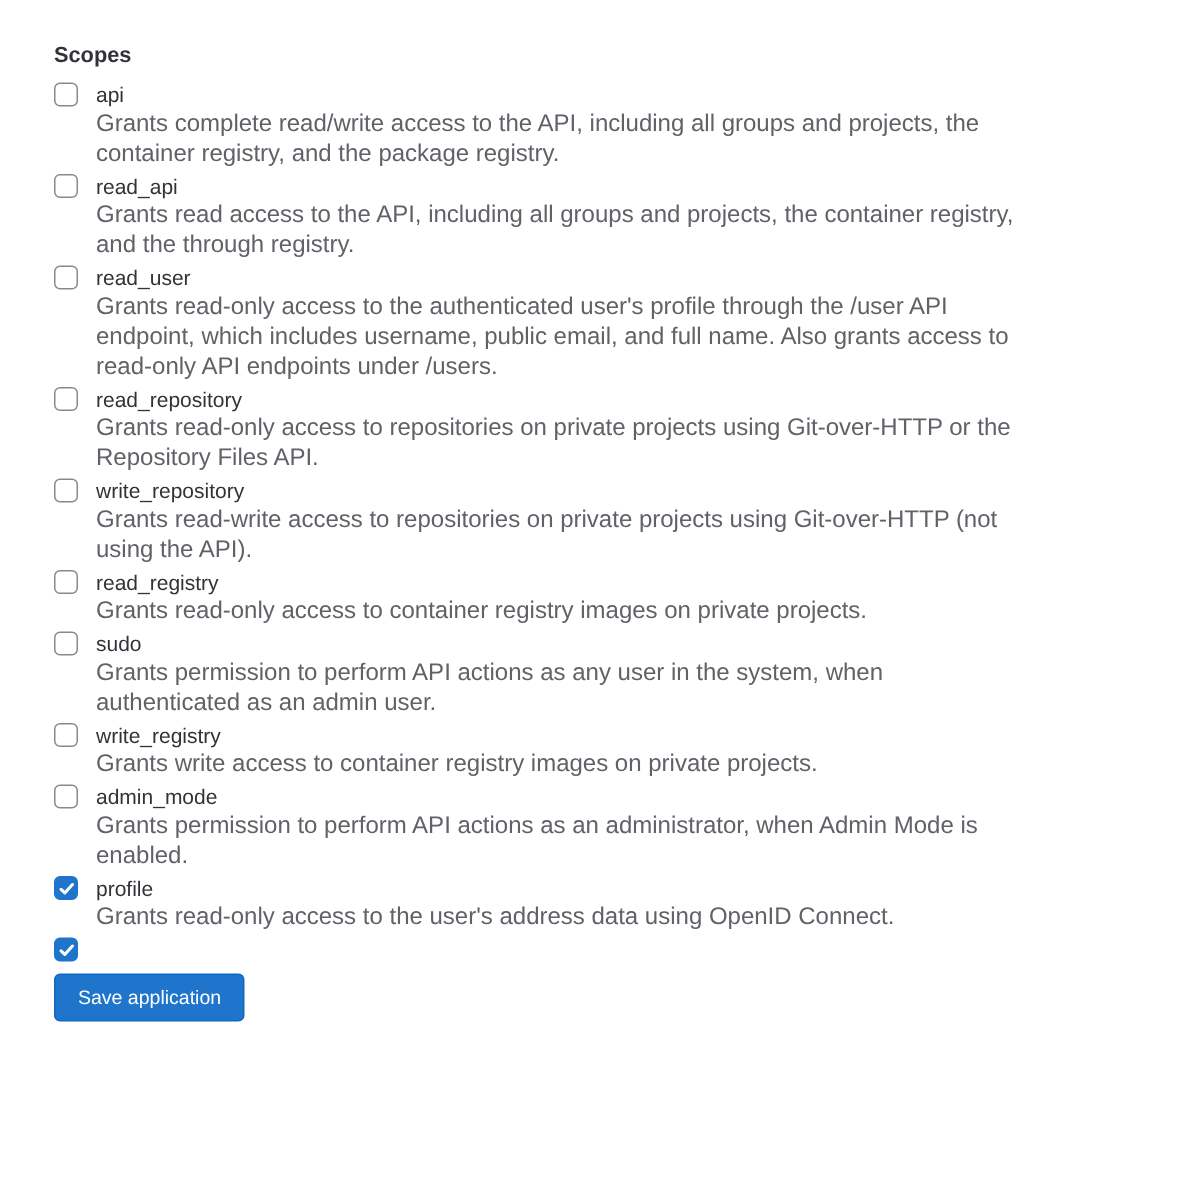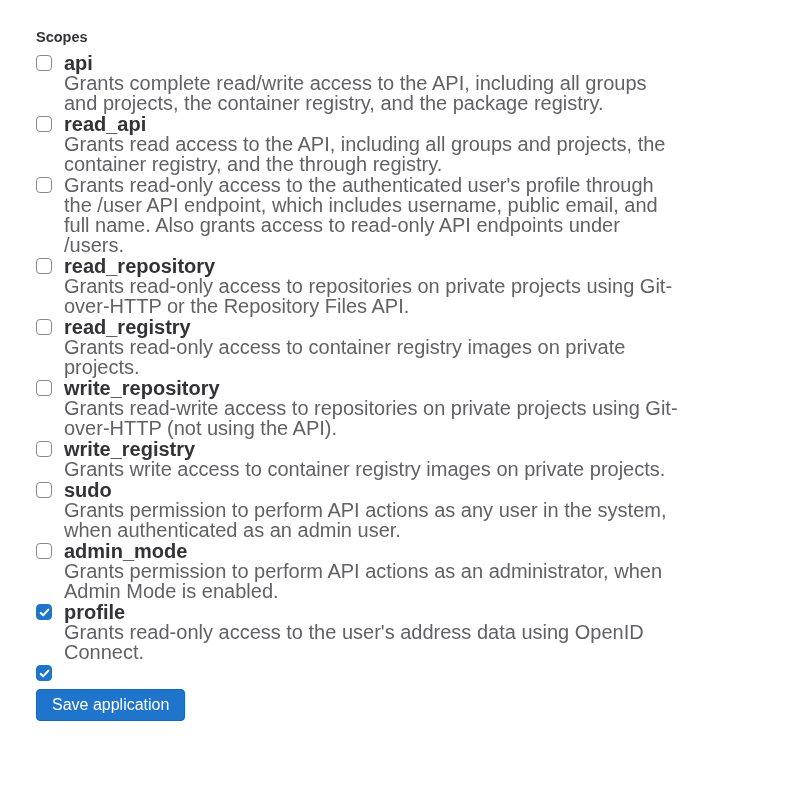--- a/index.html
+++ b/index.html
@@ -49,38 +49,37 @@
     justify-content: center;
   }
   .checkbox svg { display: none; width: 11px; height: 11px; }
   .checkbox.checked {
     background: var(--accent);
     border-color: var(--accent);
   }
   .checkbox.checked svg { display: block; }
   .scope-label {
     display: block;
-    font-size: 20px;
+    font-size: 14px;
     line-height: 20px;
     color: var(--label-text);
     cursor: pointer;
-    font-weight: bold;
   }
   .scope-desc {
-    font-size: 20px;
+    font-size: 16px;
     line-height: 20px;
     color: var(--desc-text);
     max-width: 620px;
   }
   .save-btn {
     display: inline-block;
     margin-top: 26px;
     padding: 5px 15px;
     font-family: "Liberation Sans", sans-serif;
-    font-size: 16px;
+    font-size: 13px;
     line-height: 20px;
     font-weight: 400;
     color: #ffffff;
     background: var(--accent);
     border: 1px solid var(--accent-border);
     border-radius: 4px;
     cursor: pointer;
   }
 </style>
 </head>
@@ -107,71 +106,72 @@
       <span class="scope-label">read_api</span>
       <div class="scope-desc">Grants read access to the API, including all groups and projects, the container registry, and the through registry.</div>
     </div>
   </div>
 
   <div class="scope-item">
     <span class="checkbox" role="checkbox" aria-checked="false">
       
     </span>
     <div class="scope-text">
+      <span class="scope-label">read_user</span>
       <div class="scope-desc">Grants read-only access to the authenticated user's profile through the /user API endpoint, which includes username, public email, and full name. Also grants access to read-only API endpoints under /users.</div>
     </div>
   </div>
 
   <div class="scope-item">
     <span class="checkbox" role="checkbox" aria-checked="false">
       
     </span>
     <div class="scope-text">
       <span class="scope-label">read_repository</span>
       <div class="scope-desc">Grants read-only access to repositories on private projects using Git-over-HTTP or the Repository Files API.</div>
     </div>
   </div>
 
   <div class="scope-item">
     <span class="checkbox" role="checkbox" aria-checked="false">
       
     </span>
     <div class="scope-text">
+      <span class="scope-label">write_repository</span>
+      <div class="scope-desc">Grants read-write access to repositories on private projects using Git-over-HTTP (not using the API).</div>
+    </div>
+  </div>
+
+  <div class="scope-item">
+    <span class="checkbox" role="checkbox" aria-checked="false">
+      
+    </span>
+    <div class="scope-text">
       <span class="scope-label">read_registry</span>
       <div class="scope-desc">Grants read-only access to container registry images on private projects.</div>
     </div>
   </div>
 
   <div class="scope-item">
     <span class="checkbox" role="checkbox" aria-checked="false">
       
     </span>
     <div class="scope-text">
-      <span class="scope-label">write_repository</span>
-      <div class="scope-desc">Grants read-write access to repositories on private projects using Git-over-HTTP (not using the API).</div>
+      <span class="scope-label">sudo</span>
+      <div class="scope-desc">Grants permission to perform API actions as any user in the system, when authenticated as an admin user.</div>
     </div>
   </div>
 
   <div class="scope-item">
     <span class="checkbox" role="checkbox" aria-checked="false">
       
     </span>
     <div class="scope-text">
       <span class="scope-label">write_registry</span>
       <div class="scope-desc">Grants write access to container registry images on private projects.</div>
-    </div>
-  </div>
-
-  <div class="scope-item">
-    <span class="checkbox" role="checkbox" aria-checked="false">
-      
-    </span>
-    <div class="scope-text">
-      <span class="scope-label">sudo</span>
-      <div class="scope-desc">Grants permission to perform API actions as any user in the system, when authenticated as an admin user.</div>
     </div>
   </div>
 
   <div class="scope-item">
     <span class="checkbox" role="checkbox" aria-checked="false">
       
     </span>
     <div class="scope-text">
       <span class="scope-label">admin_mode</span>
       <div class="scope-desc">Grants permission to perform API actions as an administrator, when Admin Mode is enabled.</div>

